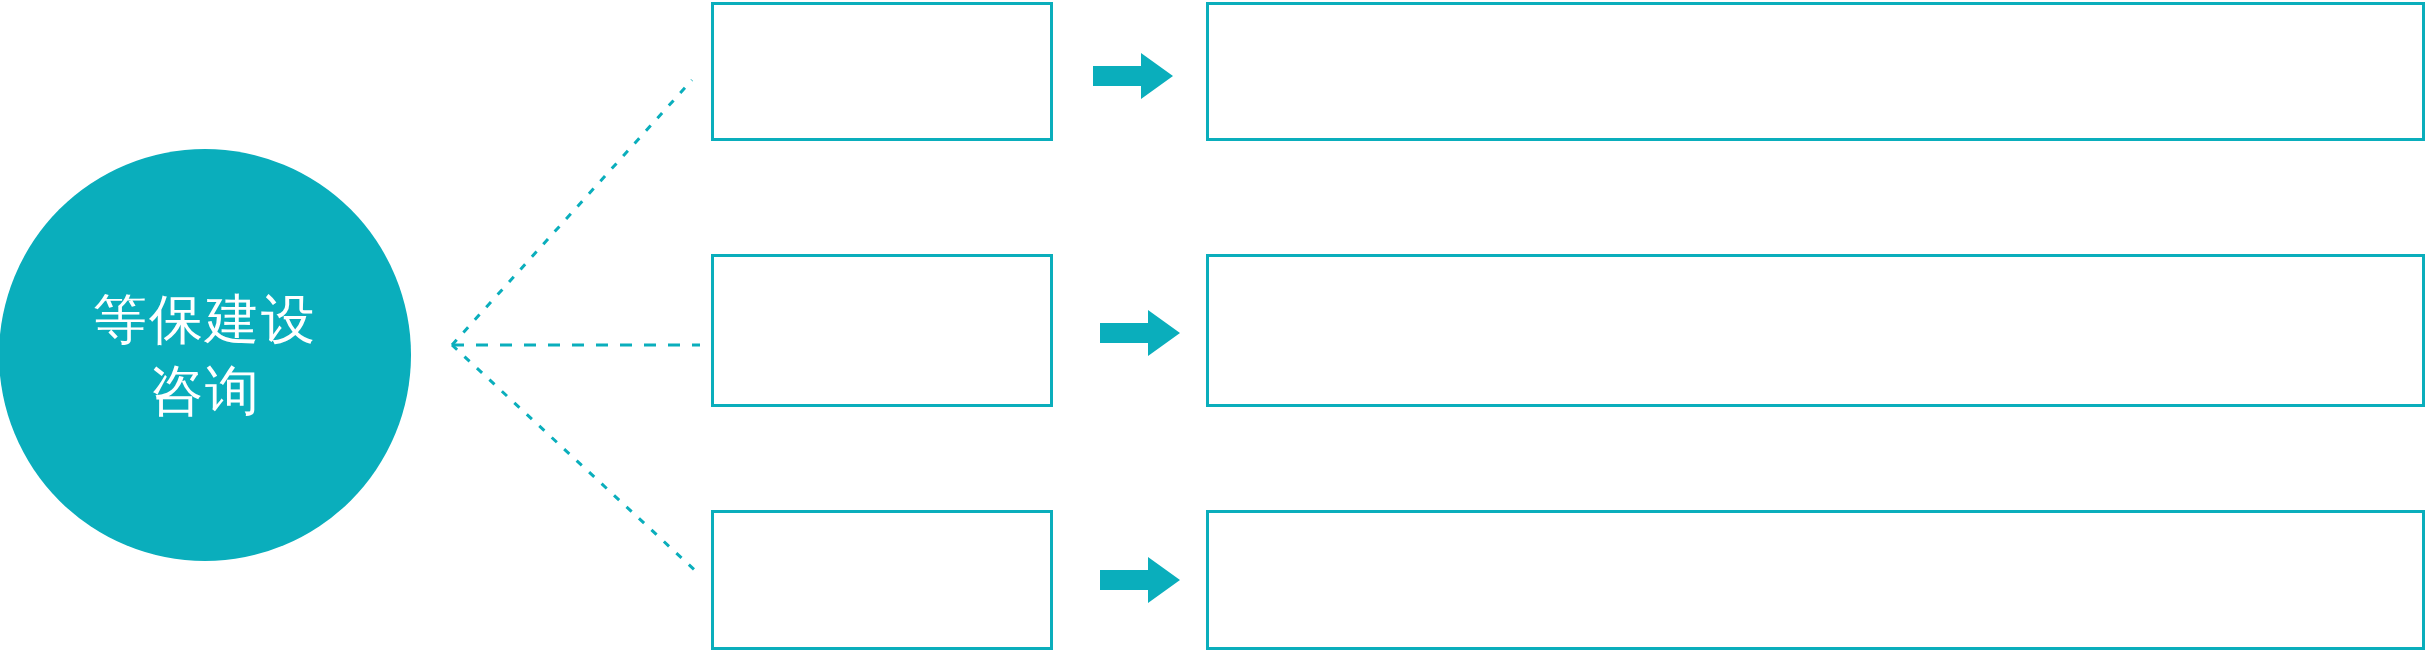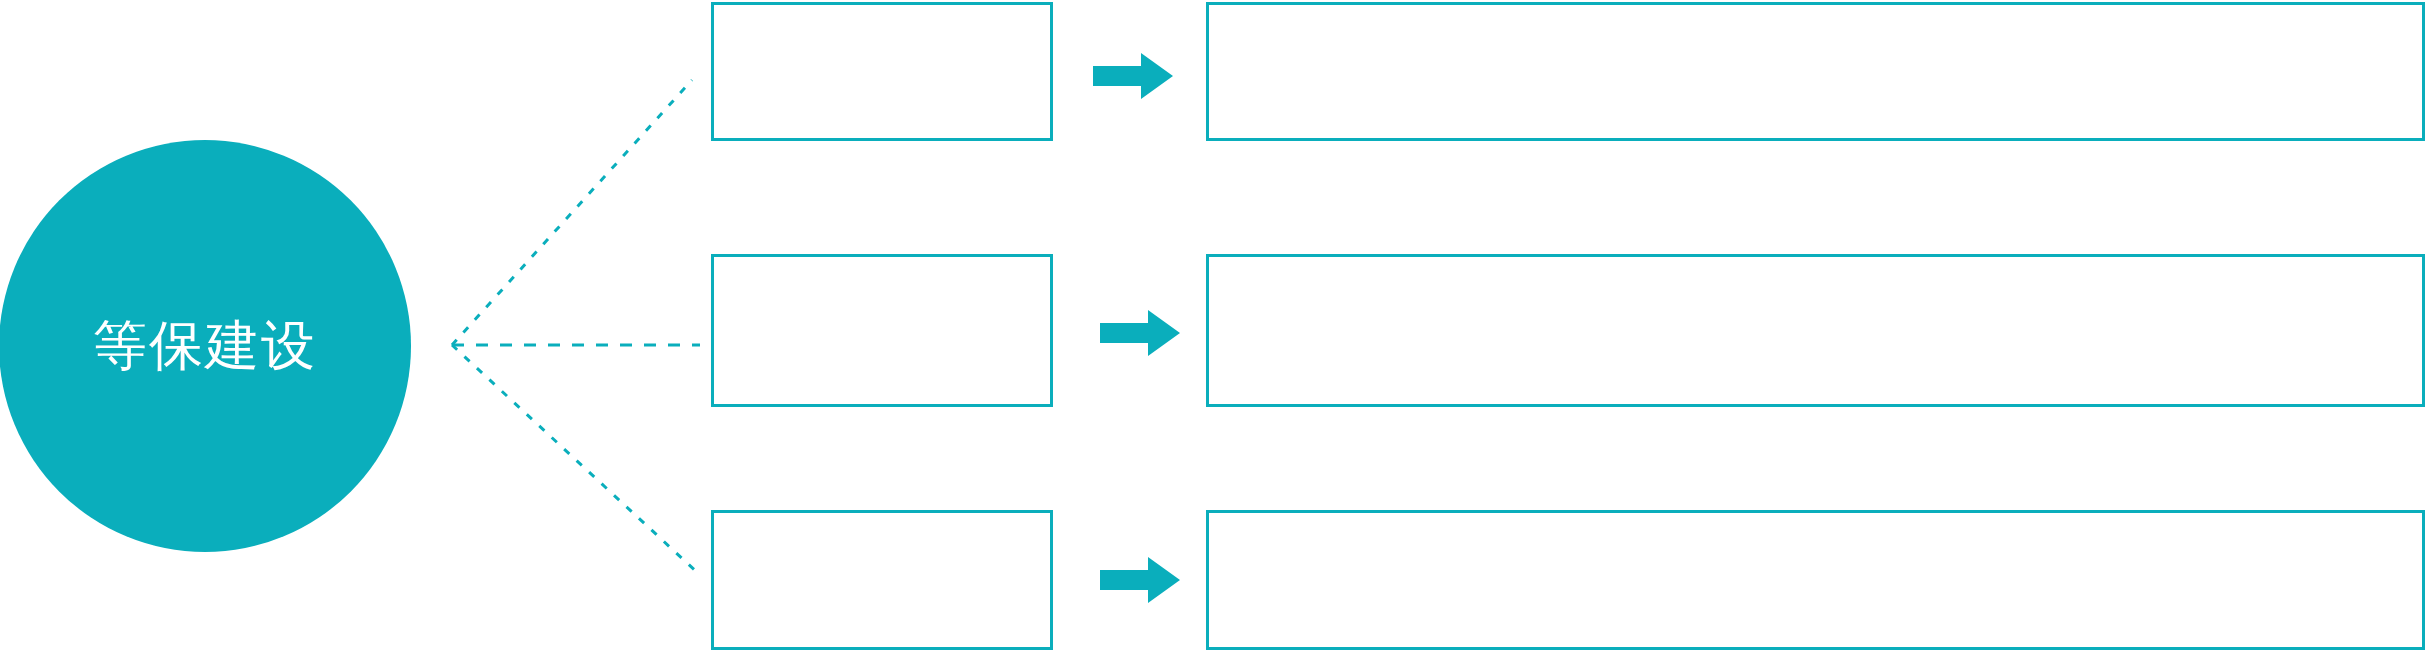--- a/index.html
+++ b/index.html
@@ -16,21 +16,21 @@
     width: 2434px;
     height: 655px;
     background: #ffffff;
     overflow: hidden;
   }
 
   
   .hub-circle {
     position: absolute;
     left: -1px;
-    top: 140px;
+    top: 149px;
     width: 412px;
     height: 412px;
     border-radius: 50%;
     background: #0aaebc;
     display: flex;
     flex-direction: column;
     align-items: center;
     justify-content: center;
     box-sizing: border-box;
   }
@@ -97,20 +97,21 @@
   .arrow-2 { left: 1100px; top: 310px; }
   .arrow-3 { left: 1100px; top: 557px; }
 </style>
 </head>
 <body>
 
 <div id="canvas">
 
   <div class="hub-circle">
     <div class="hub-line">等保建设</div>
+    <div class="hub-line">咨询</div>
   </div>
 
   <svg class="connector-layer" viewBox="0 0 2434 655" width="2434" height="655" xmlns="http://www.w3.org/2000/svg">
     <line x1="452" y1="345" x2="692" y2="80" stroke="#0aaebc" stroke-width="3" stroke-dasharray="7 10" stroke-linecap="butt"></line>
     <line x1="452" y1="345" x2="700" y2="345" stroke="#0aaebc" stroke-width="3" stroke-dasharray="12 12" stroke-linecap="butt"></line>
     <line x1="452" y1="345" x2="700" y2="575" stroke="#0aaebc" stroke-width="3" stroke-dasharray="7 10" stroke-linecap="butt"></line>
   </svg>
 
   <div class="node-box label-box row-1">
     <span class="box-text"></span>

